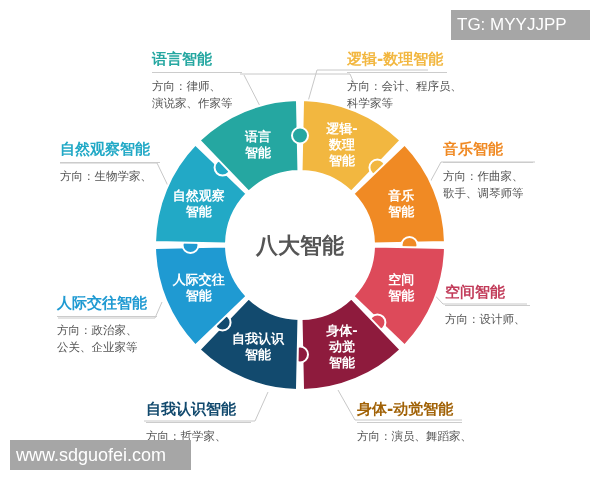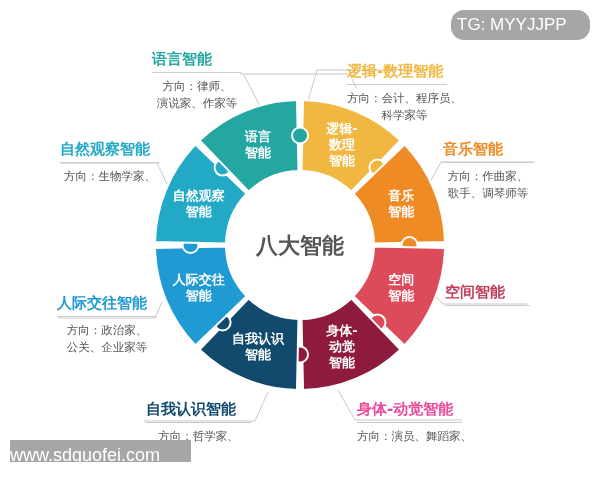--- a/index.html
+++ b/index.html
@@ -4,24 +4,24 @@
 <style>
   html, body { margin:0; padding:0; }
   body { width:600px; height:480px; background:#ffffff; position:relative; overflow:hidden;
          font-family:"DejaVu Sans", sans-serif; }
   .ring { position:absolute; left:0; top:0; width:600px; height:480px; }
   .seg-label { font-size:13px; font-weight:bold; fill:#ffffff; text-anchor:middle; }
   .center-label { font-size:22px; font-weight:bold; fill:#555555; text-anchor:middle; }
   .callout { position:absolute; }
   .callout .title { font-size:15px; font-weight:bold; white-space:nowrap; line-height:18px; }
   .callout .rule { height:1px; background:#cccccc; margin:4px 0 5px 0; }
-  .callout .desc { font-size:11.5px; color:#555555; line-height:17px; white-space:nowrap;text-align:center; }
+  .callout .desc { font-size:11.5px; color:#555555; line-height:17px; white-space:nowrap; }
   .watermark { position:absolute; background:#a6a6a6; color:#ffffff; font-family:"Liberation Sans", sans-serif; }
-  .wm-top { left:451px; top:10px; width:139px; height:30px; font-size:17px; line-height:30px; padding-left:6px; box-sizing:border-box;border-radius:13px; }
-  .wm-bottom { left:10px; top:440px; width:181px; height:22px; font-size:18px; line-height:30px; box-sizing:border-box; }
+  .wm-top { left:451px; top:10px; width:139px; height:30px; font-size:17px; line-height:30px; padding-left:6px; box-sizing:border-box; }
+  .wm-bottom { left:10px; top:440px; width:181px; height:30px; font-size:18px; line-height:30px; padding-left:6px; box-sizing:border-box; }
   .leader { stroke:#c8c8c8; stroke-width:1; fill:none; }
 </style>
 </head>
 <body>
 
 <svg class="ring" viewBox="0 0 600 480" xmlns="http://www.w3.org/2000/svg">
 
   <g>
     <polyline class="leader" points="240,74 350,74 356,88" transform="translate(-0,0)"></polyline>
     <polyline class="leader" points="244,75 262,110"></polyline>
@@ -66,21 +66,21 @@
   <text class="center-label" x="300" y="253">八大智能</text>
 </svg>
 
 <div class="callout" style="left:152px; top:50px;">
   <div class="title" style="color:#25a7a1;">语言智能</div>
   <div class="rule" style="width:90px;"></div>
   <div class="desc">方向：律师、</div>
   <div class="desc">演说家、作家等</div>
 </div>
 
-<div class="callout" style="left:347px; top:50px;margin-top:12px;">
+<div class="callout" style="left:347px; top:50px;">
   <div class="title" style="color:#f2b740;">逻辑-数理智能</div>
   <div class="rule" style="width:100px;"></div>
   <div class="desc">方向：会计、程序员、</div>
   <div class="desc">科学家等</div>
 </div>
 
 <div class="callout" style="left:60px; top:140px;">
   <div class="title" style="color:#22a9c6;">自然观察智能</div>
   <div class="rule" style="width:100px;"></div>
   <div class="desc">方向：生物学家、</div>
@@ -96,28 +96,29 @@
 <div class="callout" style="left:57px; top:294px;">
   <div class="title" style="color:#1f9ad2;">人际交往智能</div>
   <div class="rule" style="width:100px;"></div>
   <div class="desc">方向：政治家、</div>
   <div class="desc">公关、企业家等</div>
 </div>
 
 <div class="callout" style="left:445px; top:283px;">
   <div class="title" style="color:#c23c5a;">空间智能</div>
   <div class="rule" style="width:85px;"></div>
+  <div class="desc">方向：设计师、</div>
 </div>
 
 <div class="callout" style="left:146px; top:400px;">
   <div class="title" style="color:#124a6e;">自我认识智能</div>
   <div class="rule" style="width:105px;"></div>
   <div class="desc">方向：哲学家、</div>
 </div>
 
 <div class="callout" style="left:357px; top:400px;">
-  <div class="title" style="color:#ec4899;">身体-动觉智能</div>
+  <div class="title" style="color:#a16207;">身体-动觉智能</div>
   <div class="rule" style="width:105px;"></div>
   <div class="desc">方向：演员、舞蹈家、</div>
 </div>
 
 <div class="watermark wm-top">TG: MYYJJPP</div>
 <div class="watermark wm-bottom">www.sdguofei.com</div>
 
 </body></html>

